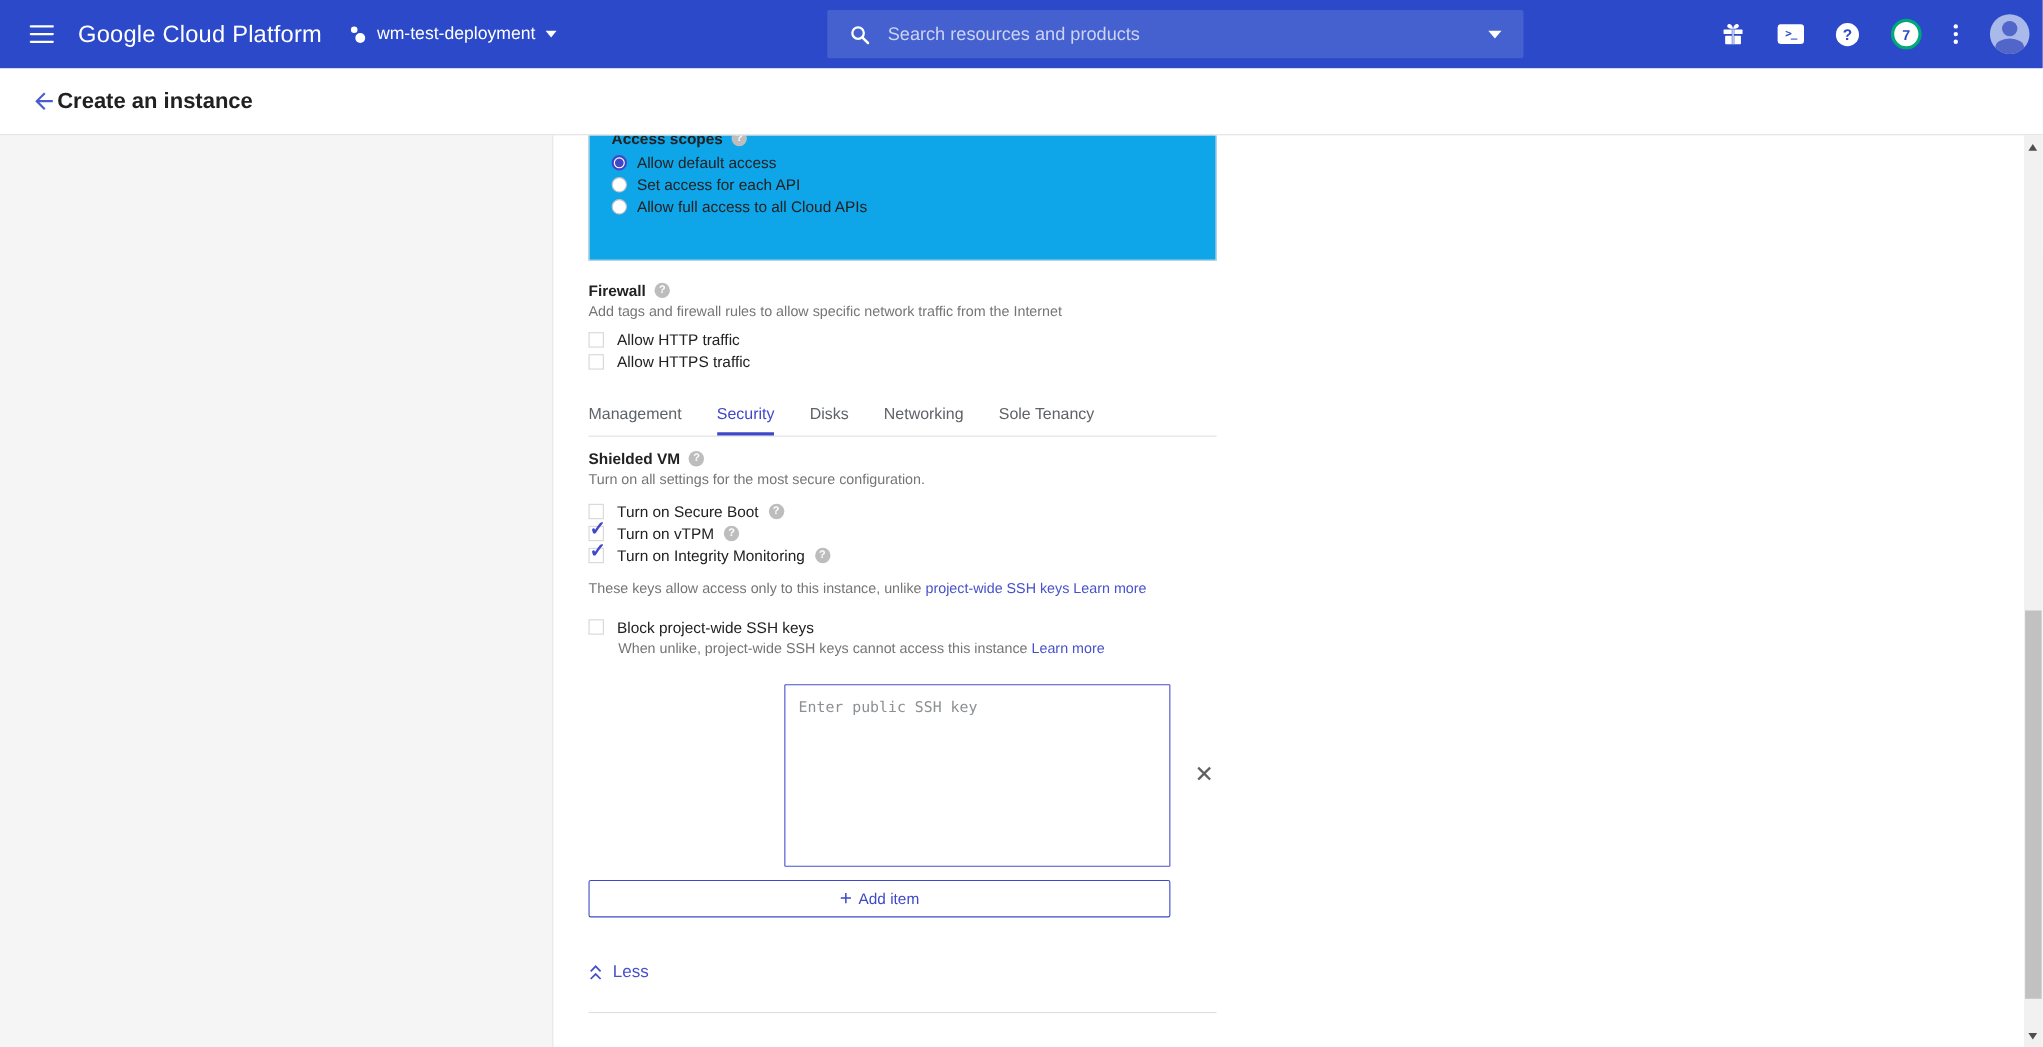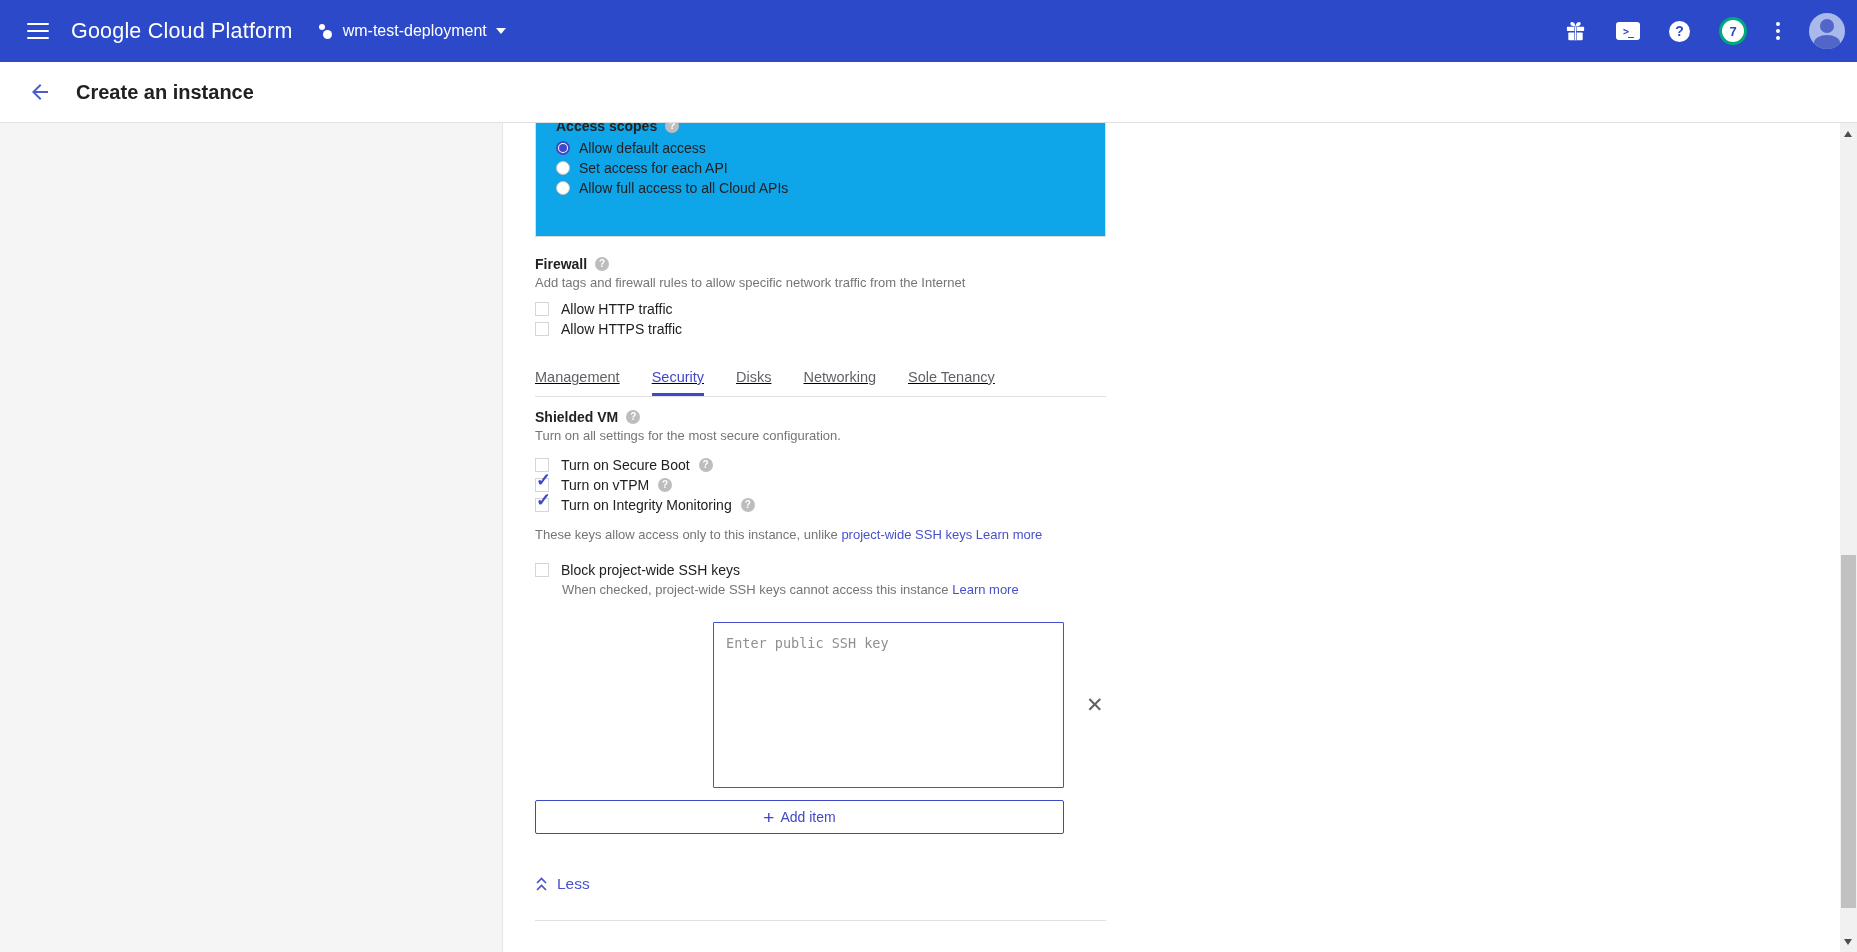--- a/index.html
+++ b/index.html
@@ -56,21 +56,21 @@
   .dots{ display:flex; flex-direction:column; gap:3px;}
   .dots i{ width:4px; height:4px; background:#fff; border-radius:50%;}
   .avatar{ width:36px; height:36px; border-radius:50%; background:#a9b9ea; position:relative; overflow:hidden;}
   .avatar .head{ position:absolute; left:11px; top:6px; width:14px; height:14px; border-radius:50%; background:#5265c8;}
   .avatar .body{ position:absolute; left:5px; top:22px; width:26px; height:16px; border-radius:50%; background:#5265c8;}
 
   
   .pagebar{ position:absolute; top:62px; left:0; width:1857px; height:61px; background:#fff;
     border-bottom:1px solid var(--divider); display:flex; align-items:center; z-index:4;}
   .back-arrow{ margin-left:28px; cursor:pointer; display:flex;}
-  .page-title{ margin-left:24px; font-size:20px; color:var(--txt);}
+  .page-title{ font-size:20px; color:var(--txt);}
 
   
   .sidebar{ position:absolute; top:123px; left:0; width:503px; height:829px;
     background:#f5f5f5; border-right:1px solid #e6e6e6;}
   .main{ position:absolute; top:123px; left:504px; right:17px; bottom:0;
     background:#fff; overflow:hidden;}
   .form-col{ margin-left:31px; width:571px;}
 
   .sec-label{ font-size:14px; font-weight:bold; color:var(--txt); display:flex; align-items:center; gap:8px;}
   .desc{ font-size:13px; color:var(--muted); margin-top:3px;}
@@ -94,21 +94,21 @@
   .checkbox{ width:14px; height:14px; border:1px solid #d6d6d6; background:#fff; margin-right:12px;
     flex:none; position:relative;}
   .checkbox .mark{ position:absolute; left:0px; top:-8px; color:var(--accent); font-size:18px;
     font-weight:bold; line-height:18px;}
   .check-label{ font-size:14px; color:var(--txt); margin-right:9px;}
 
   .firewall{ margin-top:19px;}
   .firewall .rows{ margin-top:9px;}
 
   
-  .tabs{ margin-top:30px; display:flex; gap:32px; border-bottom:1px solid var(--divider);text-decoration:underline;}
+  .tabs{ margin-top:30px; display:flex; gap:32px; border-bottom:1px solid var(--divider);}
   .tab{ font-size:14.5px; color:#5f6368; padding-bottom:11px; cursor:pointer; white-space:nowrap;}
   .tab.active{ color:var(--accent); box-shadow:inset 0 -3px 0 var(--accent);}
 
   .shielded{ margin-top:12px;}
   .shielded .rows{ margin-top:12px;}
 
   .sshkeys{ margin-top:12px;}
   .link{ color:var(--link); cursor:pointer; text-decoration:none;}
   .block-row{ margin-top:18px;}
   .sub-desc{ font-size:13px; color:var(--muted); margin-left:27px; margin-top:2px;}
@@ -155,20 +155,28 @@
   <div class="gcp-logo">Google Cloud Platform</div>
   <div class="project-sel">
     <span class="proj-icon">
         <i class="b1"></i>
         <i class="b2"></i>
       </span>
     <span class="project-name">wm-test-deployment</span>
     <span class="caret"></span>
   </div>
 
+  <div class="searchbar">
+    <svg width="19" height="19" viewBox="0 0 20 20">
+      <circle cx="8.5" cy="8.5" r="5.5" fill="none" stroke="#fff" stroke-width="2.2"></circle>
+      <line x1="13" y1="13" x2="18" y2="18" stroke="#fff" stroke-width="2.4" stroke-linecap="round"></line>
+    </svg>
+    <input type="text" placeholder="Search resources and products" style="">
+    <span class="search-caret"></span>
+  </div>
 
   <div class="appbar-right">
     <div class="abtn">
       <svg width="23" height="23" viewBox="0 0 24 24" fill="#fff">
         <rect x="3" y="7" width="18" height="4.5" rx="0.8"></rect>
         <rect x="4.5" y="13" width="15" height="8" rx="0.8"></rect>
         <rect x="10.8" y="7" width="2.4" height="14" fill="#2b49c8"></rect>
         <rect x="11.4" y="7" width="1.2" height="14" fill="#fff"></rect>
         <path d="M12 6.5 C9 6.5 6.5 5.5 6.5 3.8 C6.5 2.5 7.6 2 8.6 2 C10.4 2 11.6 4.3 12 6.5 Z"></path>
         <path d="M12 6.5 C15 6.5 17.5 5.5 17.5 3.8 C17.5 2.5 16.4 2 15.4 2 C13.6 2 12.4 4.3 12 6.5 Z"></path>
@@ -283,21 +291,21 @@
       <div class="desc">
         <span>These keys allow access only to this instance, unlike </span><span class="link">project-wide SSH keys</span> <span class="link">Learn more</span>
       </div>
 
       <div class="block-row">
         <div class="check-row">
           <span class="checkbox"></span>
           <span class="check-label">Block project-wide SSH keys</span>
         </div>
         <div class="sub-desc">
-          <span>When checked, project-wide SSH keys cannot access this instance </span><span class="link">Learn more</span>
+          <span>When unlike, project-wide SSH keys cannot access this instance </span><span class="link">Learn more</span>
         </div>
       </div>
 
       <div class="ssh-entry">
         <textarea class="ssh-textarea" placeholder="Enter public SSH key" style=""></textarea>
         <span class="close-x">✕</span>
       </div>
 
       <div class="add-item">
         <span class="plus">+</span>

